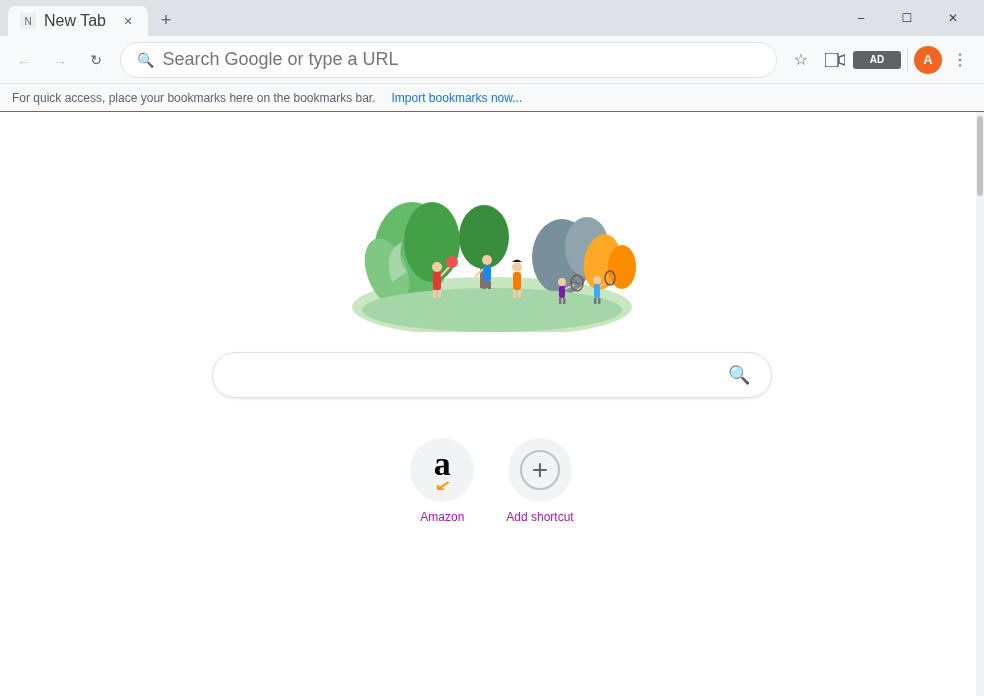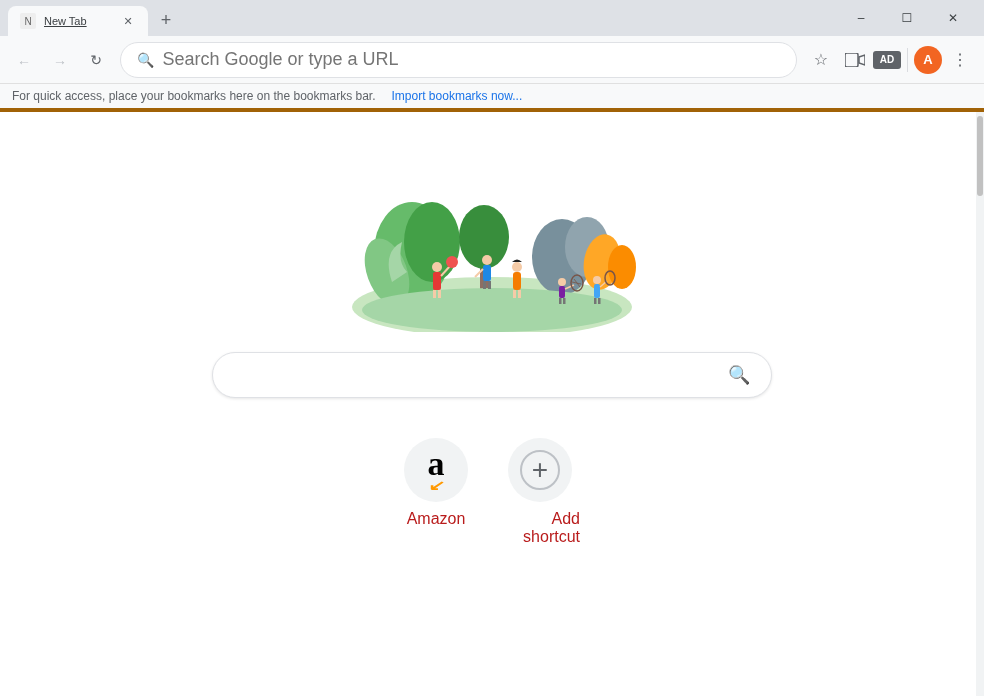--- a/index.html
+++ b/index.html
@@ -27,21 +27,21 @@
       border-radius: 8px 8px 0 0;
       padding: 0 12px;
       height: 30px;
       min-width: 140px;
       max-width: 240px;
       font-size: 13px;
       color: #3c4043;
       gap: 8px;
       margin-top: 6px;
     }
-    .tab-title { flex: 1; font-size: 11px; text-decoration: underline; }
+    .tab-title { flex: 1; font-size: 16px; }
     .tab-close {
       width: 16px; height: 16px;
       border-radius: 50%;
       display: flex; align-items: center; justify-content: center;
       font-size: 11px; color: #5f6368;
       cursor: pointer;
     }
     .new-tab-btn {
       width: 28px; height: 28px;
       display: flex; align-items: center; justify-content: center;
@@ -115,40 +115,40 @@
     }
 
     .avast-icon-toolbar {
       width: 28px; height: 28px;
       border-radius: 50%;
       background: #f26522;
       display: flex; align-items: center; justify-content: center;
       color: white; font-size: 13px; font-weight: bold;
     }
     .ad-badge {
-      width: 28px; height: 18px;
+      width: 48px; height: 18px;
       border-radius: 3px;
       background: #5f6368;
       color: white;
       font-size: 10px;
       font-weight: bold;
       display: flex; align-items: center; justify-content: center;
     }
     .separator { width: 1px; height: 24px; background: #dadce0; margin: 0 4px; }
 
     
     .bookmark-bar {
       background: #f8f9fa;
       height: 28px;
       padding: 0 12px;
       display: flex;
       align-items: center;
       font-size: 12px;
       color: #5f6368;
-      border-bottom: 4px solid #a16207;
+      border-bottom: 1px solid #a16207;
     }
     .bookmark-bar a {
       color: #1a73e8;
       text-decoration: none;
       margin-left: 16px;
     }
 
     
     .main-content {
       background: #fff;
@@ -225,23 +225,23 @@
     }
     .shortcut-icon {
       width: 64px; height: 64px;
       border-radius: 50%;
       background: #f1f3f4;
       display: flex; align-items: center; justify-content: center;
       font-size: 32px;
       transition: background 0.2s;
     }
     .shortcut-label {
-      font-size: 16px;
-      color: #b91c1c;
-      text-align: right;
+      font-size: 12px;
+      color: #a21caf;
+      text-align: left;
       max-width: 80px;
     }
 
     
     .amazon-icon {
       font-family: Georgia, serif;
       font-size: 36px;
       font-weight: bold;
       color: #000;
       position: relative;

